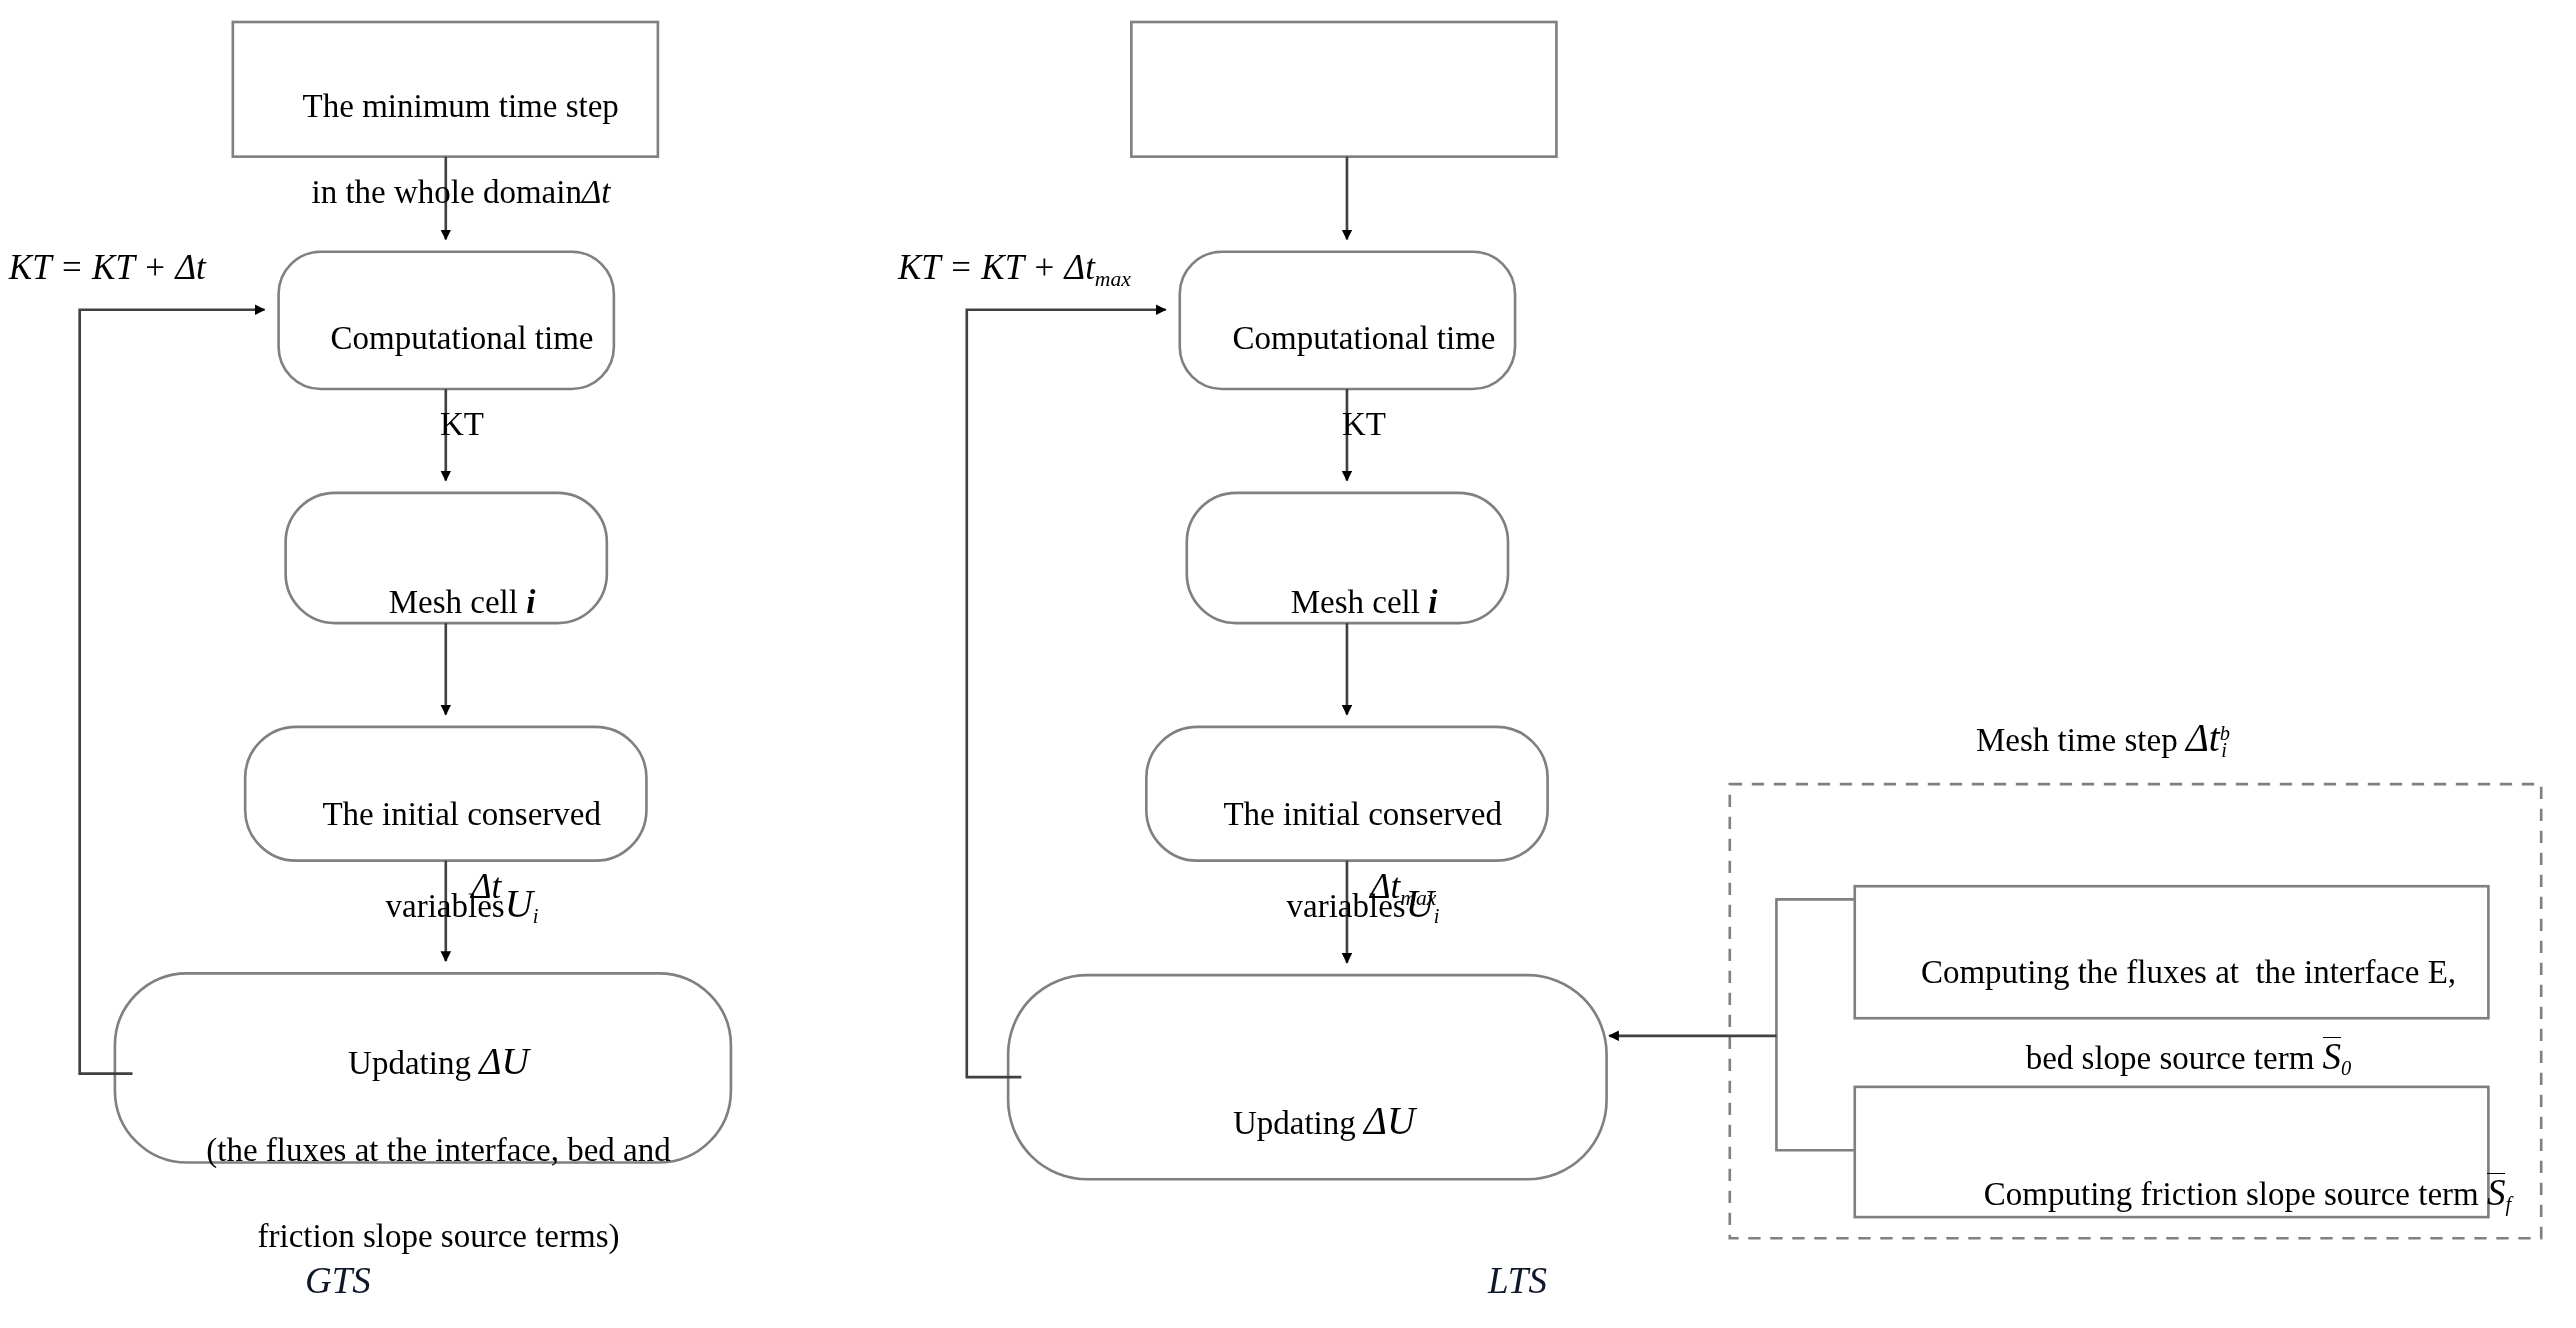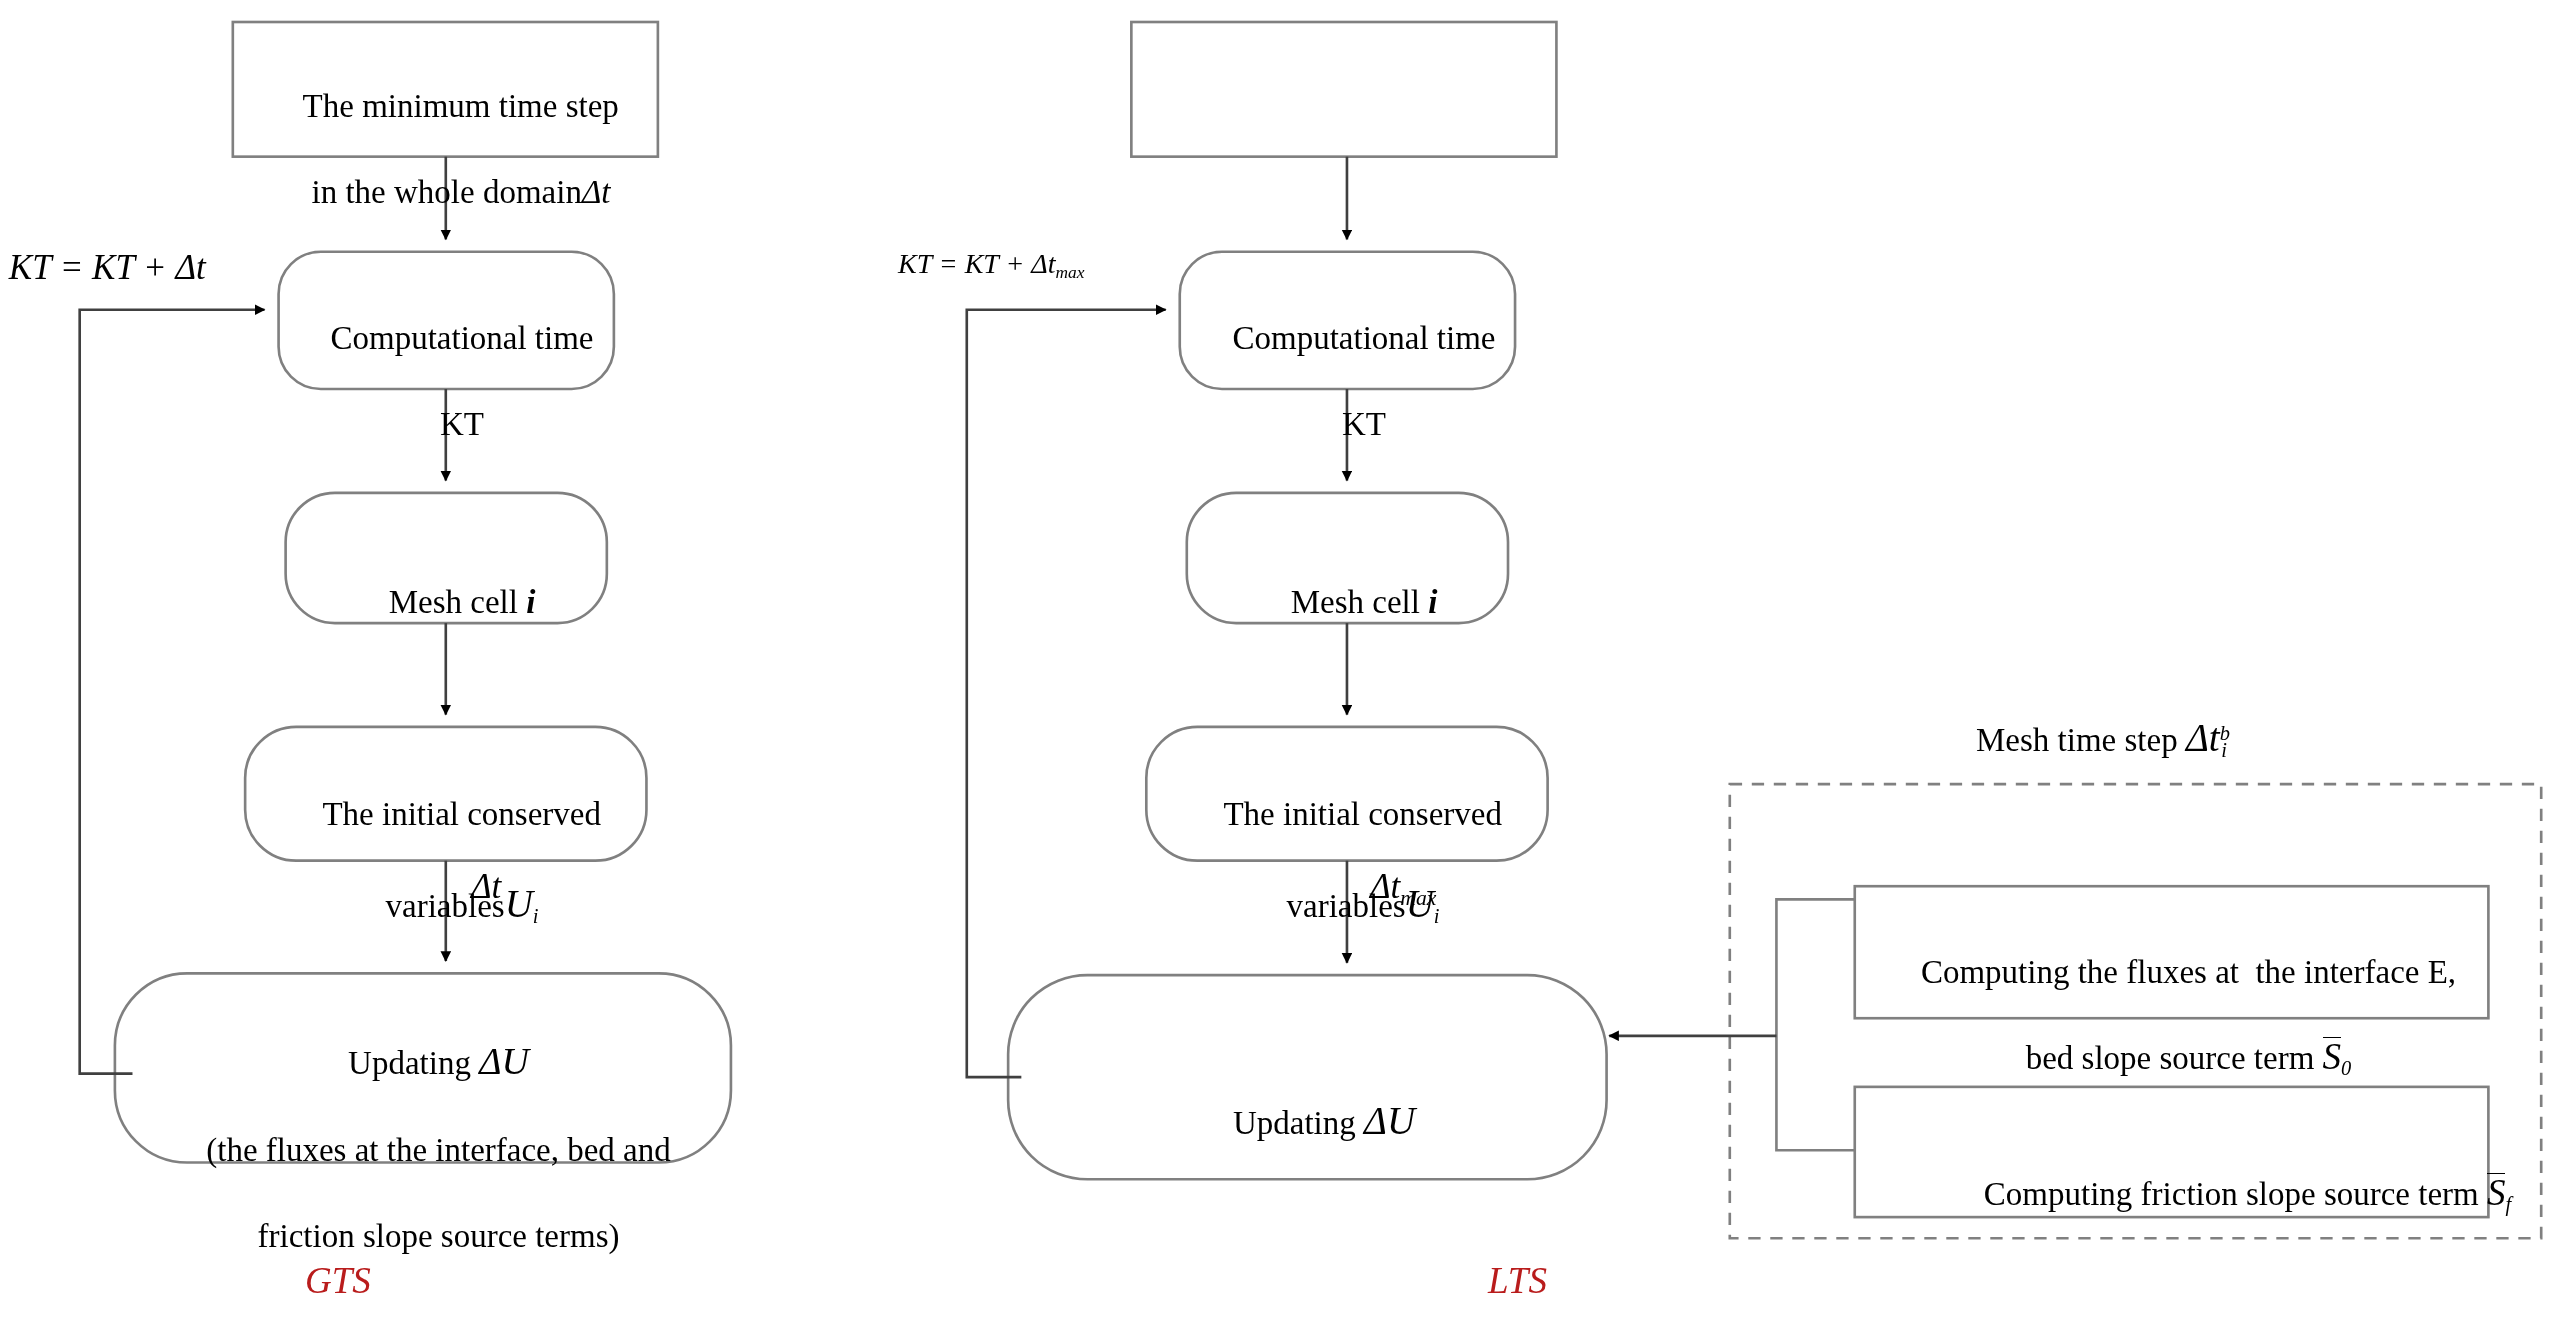--- a/index.html
+++ b/index.html
@@ -39,21 +39,21 @@
     white-space: nowrap;
   }
   .plainlabel {
     position: absolute;
     color: #000000;
     font-family: "Liberation Serif", "DejaVu Serif", serif;
     white-space: nowrap;
   }
   .caption {
     position: absolute;
-    color: #b91c1c;
+    color: #0f172a;
     font-style: italic;
     font-family: "Liberation Serif", "DejaVu Serif", serif;
     white-space: nowrap;
   }
   .mathvar { font-style: italic; }
   sub, sup {
     font-size: 0.62em;
     line-height: 0;
     font-style: italic;
   }
@@ -169,21 +169,21 @@
 
   <div class="nodetext" style="left:1146px; top:750px; width:401px; font-size:33px;">
     <span>The initial conserved</span><br>
     <span>variables</span><span class="mathvar" style="font-size:39px;">U</span><sub>i</sub>
   </div>
 
   <div class="nodetext" style="left:1008px; top:1053px; width:599px; font-size:33px;">
     <span>Updating </span><span class="mathvar" style="font-size:39px;">ΔU</span>
   </div>
 
-  <div class="edgelabel" style="left:898px; top:248px; font-size:28px;font-family:Liberation Serif, serif;">
+  <div class="edgelabel" style="left:898px; top:248px; font-size:35px;font-family:Liberation Serif, serif;">
     <span>KT = KT + Δt</span><sub>max</sub>
   </div>
 
   <div class="edgelabel" style="left:1370px; top:867px; font-size:35px;">
     <span>Δt</span><sub>max</sub>
   </div>
 
   <div class="caption" style="left:1488px; top:1259px; font-size:37px;">
     <span>LTS</span>
   </div>

